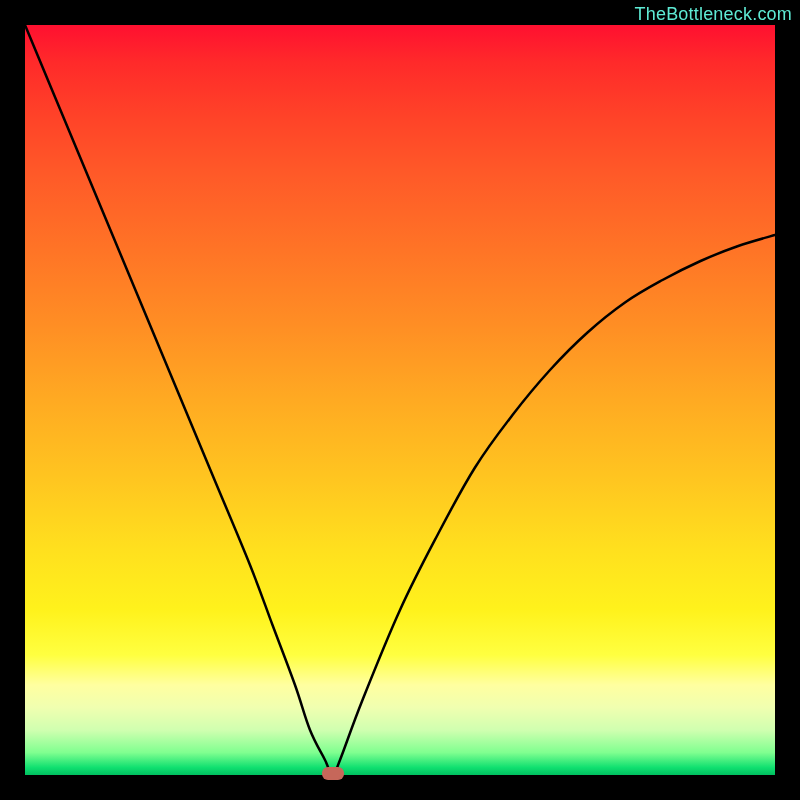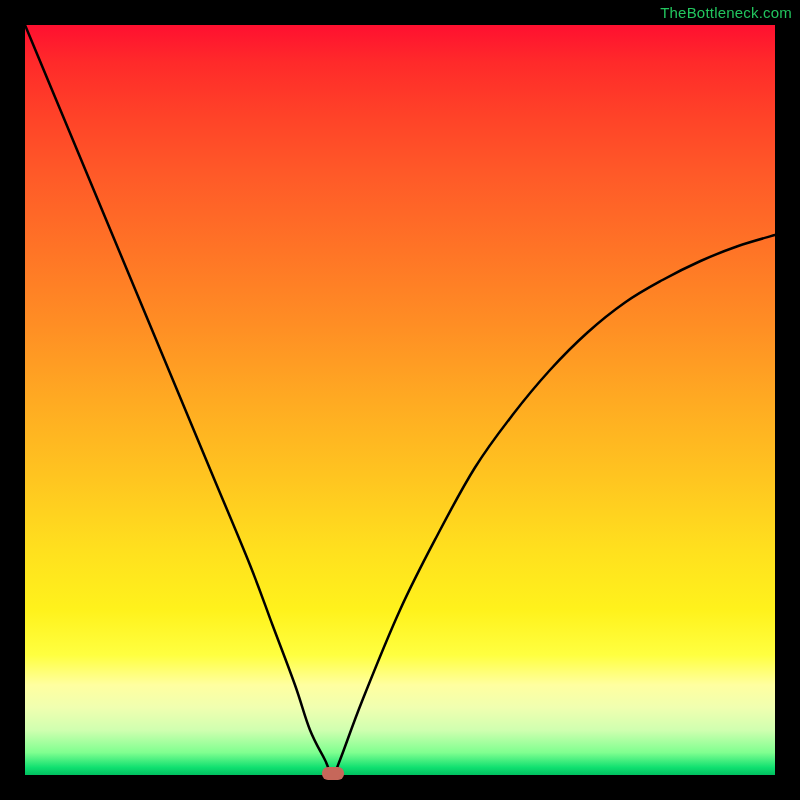--- a/index.html
+++ b/index.html
@@ -34,22 +34,22 @@
       #80ff90 97%,
       #10e070 99%,
       #00c060 100%
     );
   }
   .watermark {
     position: absolute;
     top: 4px;
     right: 8px;
     font-family: Arial, Helvetica, sans-serif;
-    font-size: 15px;
-    color: #22c55e;
+    font-size: 18px;
+    color: #5eead4;
     letter-spacing: 0.2px;
   }
   svg.curve {
     position: absolute;
     left: 0;
     top: 0;
     width: 750px;
     height: 750px;
   }
   .marker {

